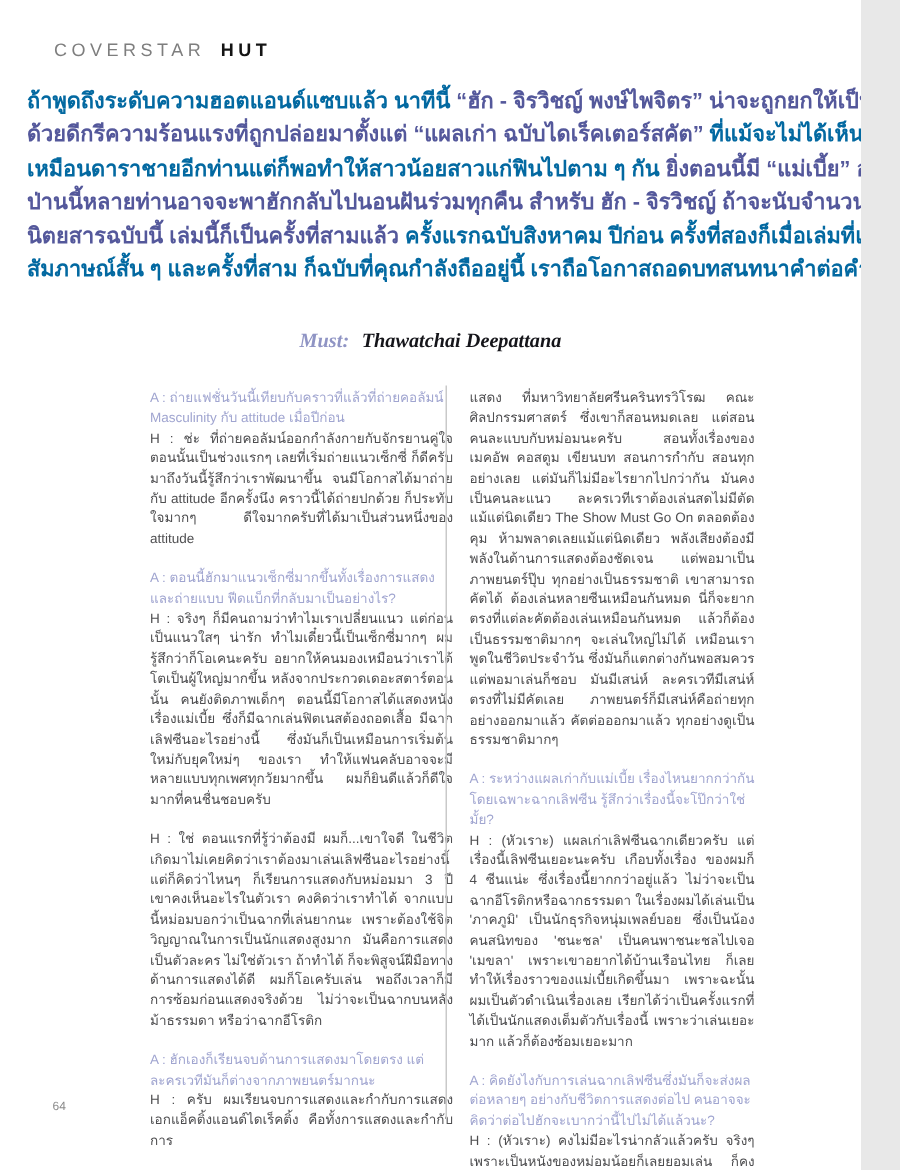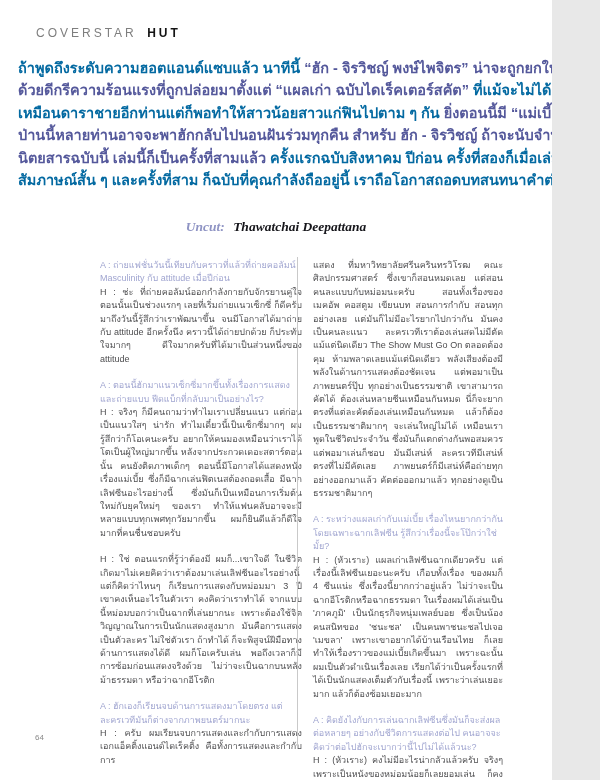--- a/index.html
+++ b/index.html
@@ -1,17 +1,17 @@
 <!DOCTYPE html>
 <html><head>
 <meta charset="utf-8">
 <style>
   html,body{margin:0;padding:0;background:#e8e8e8;}
   .page{position:relative;width:552px;height:780px;background:#ffffff;overflow:hidden;
-        font-family:"Liberation Sans",sans-serif;}
+        font-family:"Liberation Sans",sans-serif;padding-left:22px;}
   
   .kicker{position:absolute;left:36px;top:26px;font-size:12px;letter-spacing:3px;white-space:nowrap;}
   .kicker .lt{color:#7e7e7e;font-weight:400;}
   .kicker .bd{color:#141414;font-weight:700;margin-left:4px;}
   
   .intro{position:absolute;left:18px;right:18px;top:57px;text-align:center;
          font-weight:700;font-size:14.5px;line-height:22.4px;}
   .intro .iline{white-space:nowrap;}
   .seg-light{color:#0369a1;}
   .seg-dark{color:#54589B;}
@@ -44,21 +44,21 @@
   <div class="intro">
     <div class="iline"><span class="seg-light">ถ้าพูดถึงระดับความฮอตแอนด์แซบแล้ว นาทีนี้ </span><span class="seg-dark">“ฮัก - จิรวิชญ์ พงษ์ไพจิตร” น่าจะถูกยกให้เป็นอันดับต้น ๆ</span></div>
     <div class="iline"><span class="seg-dark">ด้วยดีกรีความร้อนแรงที่ถูกปล่อยมาตั้งแต่ “แผลเก่า ฉบับไดเร็คเตอร์สคัต” </span><span class="seg-light">ที่แม้จะไม่ได้เห็นพวงสวรรค์</span></div>
     <div class="iline"><span class="seg-light">เหมือนดาราชายอีกท่านแต่ก็พอทำให้สาวน้อยสาวแก่ฟินไปตาม ๆ กัน </span><span class="seg-dark">ยิ่งตอนนี้มี “แม่เบี้ย” ออกฉายด้วยแล้ว</span></div>
     <div class="iline"><span class="seg-dark">ป่านนี้หลายท่านอาจจะพาฮักกลับไปนอนฝันร่วมทุกคืน สำหรับ ฮัก - จิรวิชญ์ ถ้าจะนับจำนวนที่เคยมาลงใน</span></div>
     <div class="iline"><span class="seg-dark">นิตยสารฉบับนี้ เล่มนี้ก็เป็นครั้งที่สามแล้ว </span><span class="seg-light">ครั้งแรกฉบับสิงหาคม ปีก่อน ครั้งที่สองก็เมื่อเล่มที่แล้วเป็นบท</span></div>
     <div class="iline"><span class="seg-light">สัมภาษณ์สั้น ๆ และครั้งที่สาม ก็ฉบับที่คุณกำลังถืออยู่นี้ เราถือโอกาสถอดบทสนทนาคำต่อคำแบบ Uncut</span></div>
   </div>
 
   <div class="byline">
-    <span class="wlabel">Uncut:</span>
+    <span class="wlabel">Must:</span>
     <span class="wauthor">Thawatchai Deepattana</span>
   </div>
 
   <div class="col col-left">
     <div class="block">
       <p class="q">A : ถ่ายแฟชั่นวันนี้เทียบกับคราวที่แล้วที่ถ่ายคอลัมน์ Masculinity กับ attitude เมื่อปีก่อน</p>
       <p class="a">H : ช่ะ ที่ถ่ายคอลัมน์ออกกำลังกายกับจักรยานคู่ใจ ตอนนั้นเป็นช่วงแรกๆ เลยที่เริ่มถ่ายแนวเซ็กซี่ ก็ดีครับ มาถึงวันนี้รู้สึกว่าเราพัฒนาขึ้น จนมีโอกาสได้มาถ่ายกับ attitude อีกครั้งนึง คราวนี้ได้ถ่ายปกด้วย ก็ประทับใจมากๆ ดีใจมากครับที่ได้มาเป็นส่วนหนึ่งของ attitude</p>
     </div>
     <div class="block">
       <p class="q">A : ตอนนี้ฮักมาแนวเซ็กซี่มากขึ้นทั้งเรื่องการแสดงและถ่ายแบบ ฟีดแบ็กที่กลับมาเป็นอย่างไร?</p>

